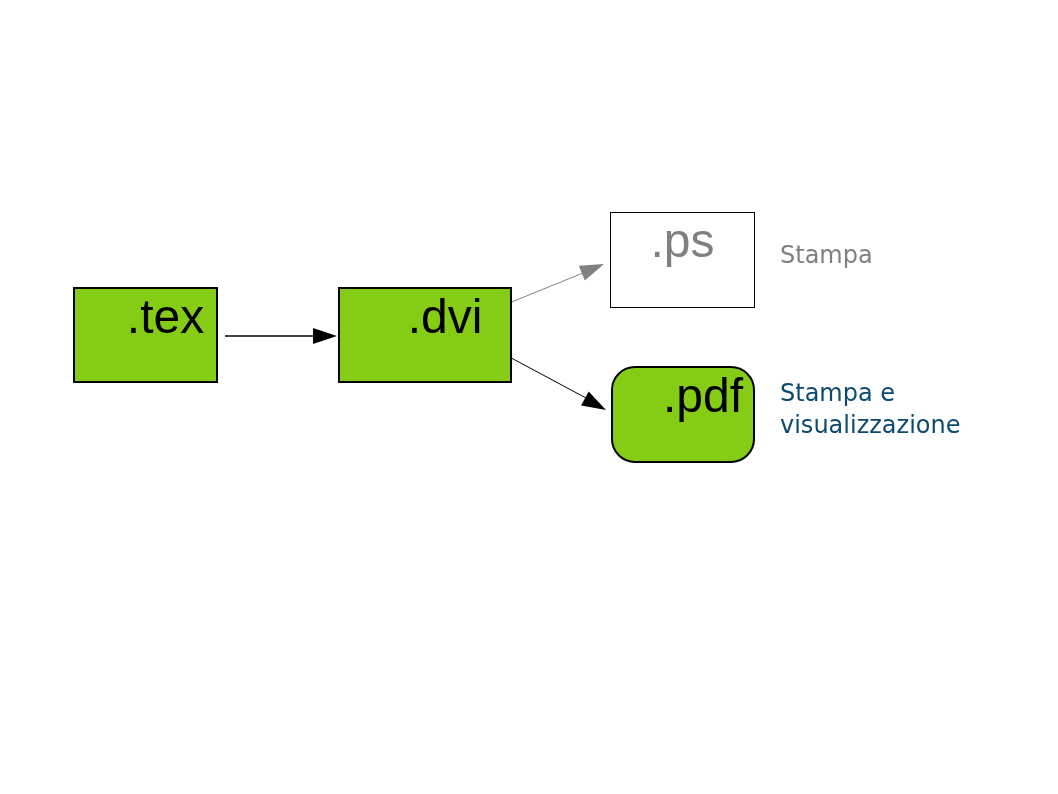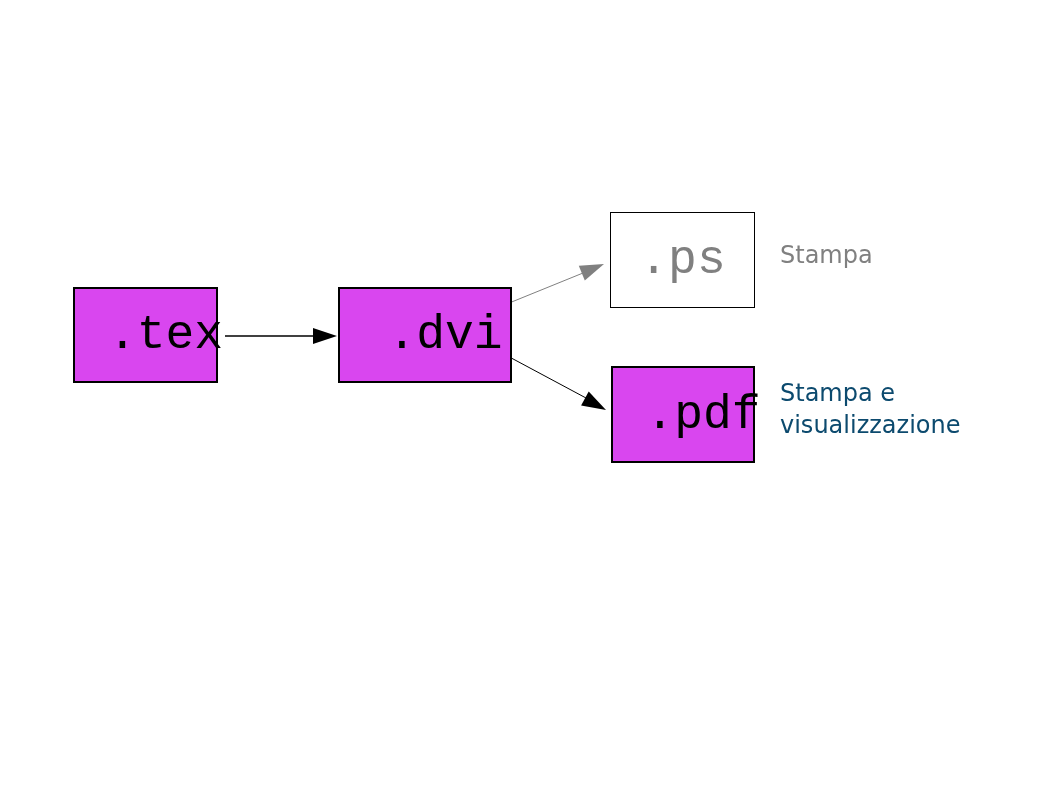--- a/index.html
+++ b/index.html
@@ -19,41 +19,40 @@
     position: absolute;
     left: 0;
     top: 0;
     width: 1058px;
     height: 794px;
     pointer-events: none;
   }
   .node {
     position: absolute;
     display: flex;
-    align-items: center;
     justify-content: center;
     box-sizing: border-box;
-    font-family: Liberation Mono, monospace;
+    font-family: Liberation Sans, sans-serif;
     font-size: 48px;
     color: #000000;
   }
   .node.filled {
-    background: #d946ef;
+    background: #84cc16;
     border: 2px solid #000000;
     padding-left: 40px;
   }
   .node.outline {
     background: #ffffff;
     border: 1px solid #000000;
     color: #808080;
   }
   .node-tex { left: 73px;  top: 287px; width: 145px; height: 96px; }
   .node-dvi { left: 338px; top: 287px; width: 174px; height: 96px; }
   .node-ps  { left: 610px; top: 212px; width: 145px; height: 96px; }
-  .node-pdf { left: 611px; top: 366px; width: 144px; height: 97px; }
+  .node-pdf { left: 611px; top: 366px; width: 144px; height: 97px; border-radius: 24px; }
   .annotation {
     position: absolute;
     font-size: 24px;
     line-height: 1.32;
   }
   .annotation-ps {
     left: 780px;
     top: 240px;
     color: #808080;
   }

